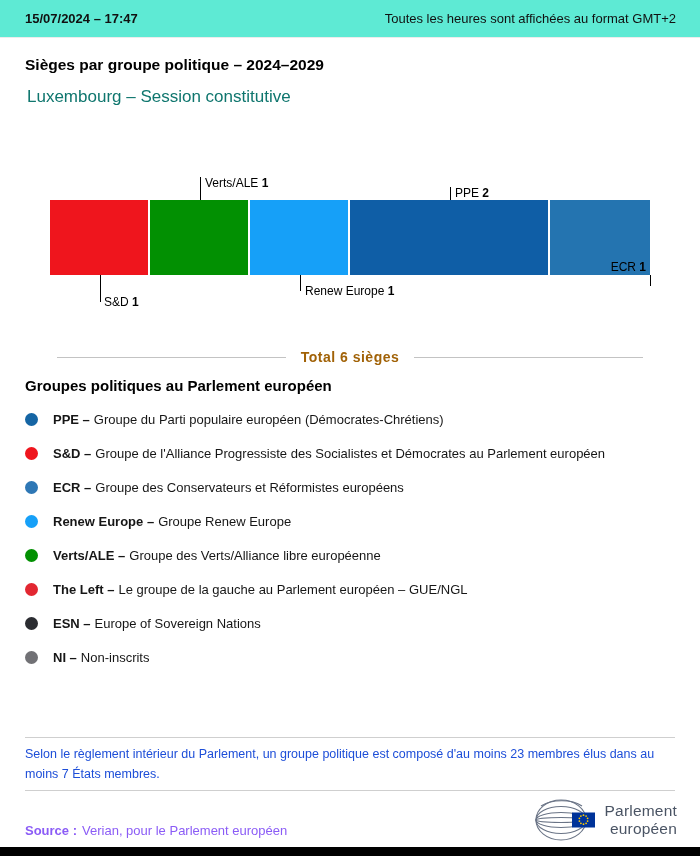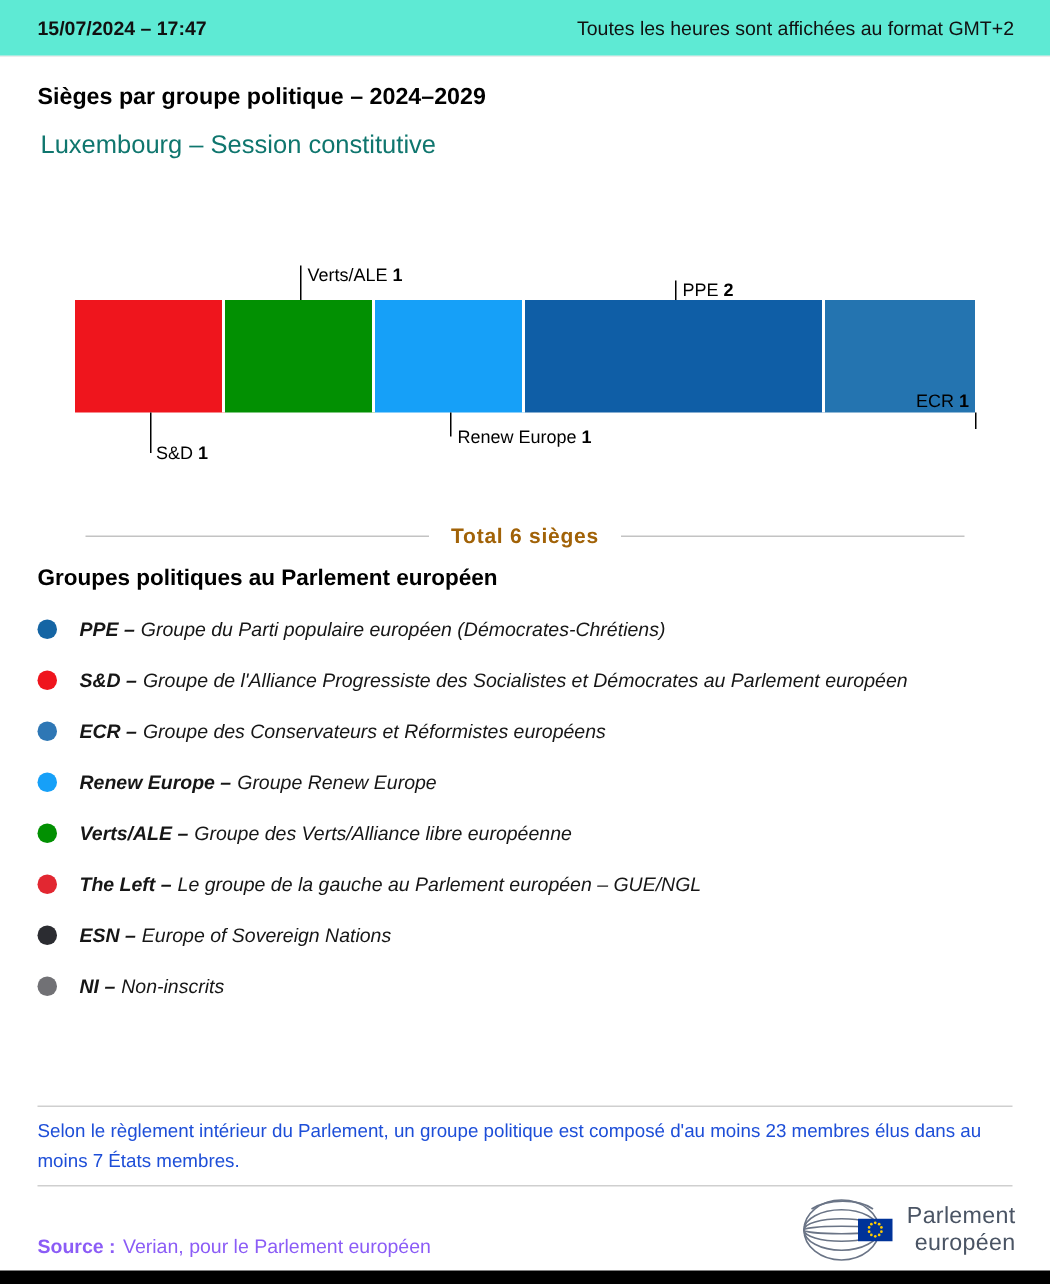--- a/index.html
+++ b/index.html
@@ -30,21 +30,21 @@
     position:absolute; top:348px; left:57px; width:586px; height:18px;
     display:flex; align-items:center; gap:15px;
   }
   .hline { flex:1; height:1px; background:#c3c3c3; }
   .total-text {
     font-family:Liberation Sans, sans-serif; font-weight:bold;
     font-size:14px; color:#a16207; letter-spacing:.5px; white-space:nowrap;
   }
 
   .legend-heading { position:absolute; left:25px; top:377px; font-size:15px; font-weight:bold; color:#000; }
-  .legend { position:absolute; left:25px; top:402px; width:660px;font-style:italic; }
+  .legend { position:absolute; left:25px; top:402px; width:660px; }
   .lrow { height:34px; display:flex; align-items:center; font-size:13px; color:#161616; }
   .ldot { width:13px; height:13px; border-radius:50%; margin-right:15px; flex-shrink:0; }
   .labbr { font-weight:bold; margin-right:4px; white-space:nowrap; }
   .ldesc { white-space:nowrap; }
 
   .rule { position:absolute; left:25px; width:650px; height:1px; background:#cfcfcf; }
   .rule-top { top:737px; }
   .rule-bottom { top:790px; }
   .footnote {
     position:absolute; left:25px; top:745px; width:640px;

